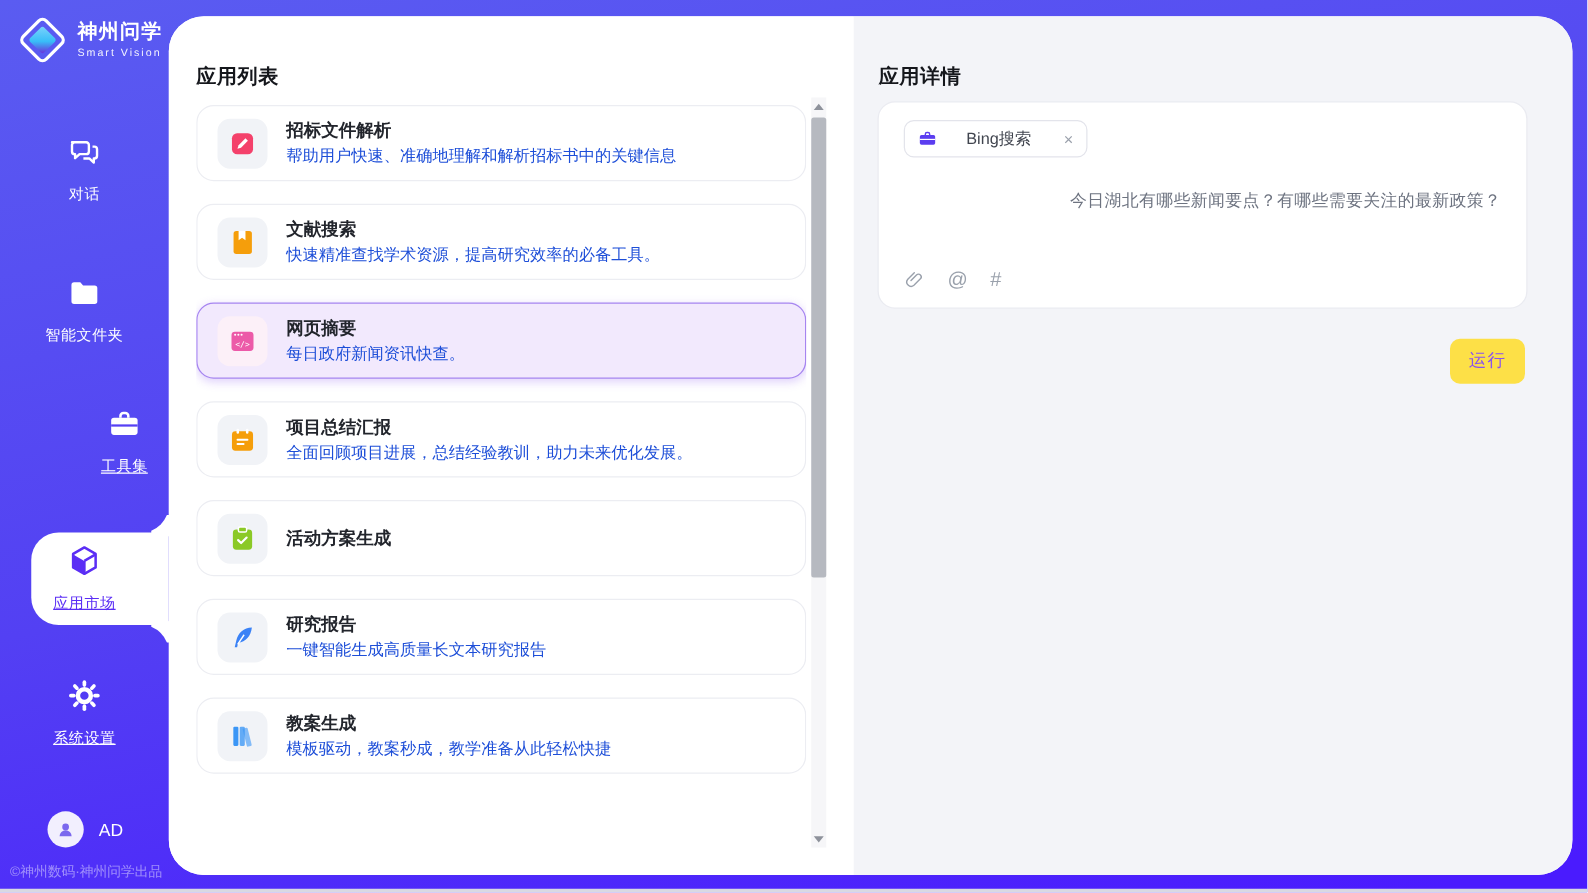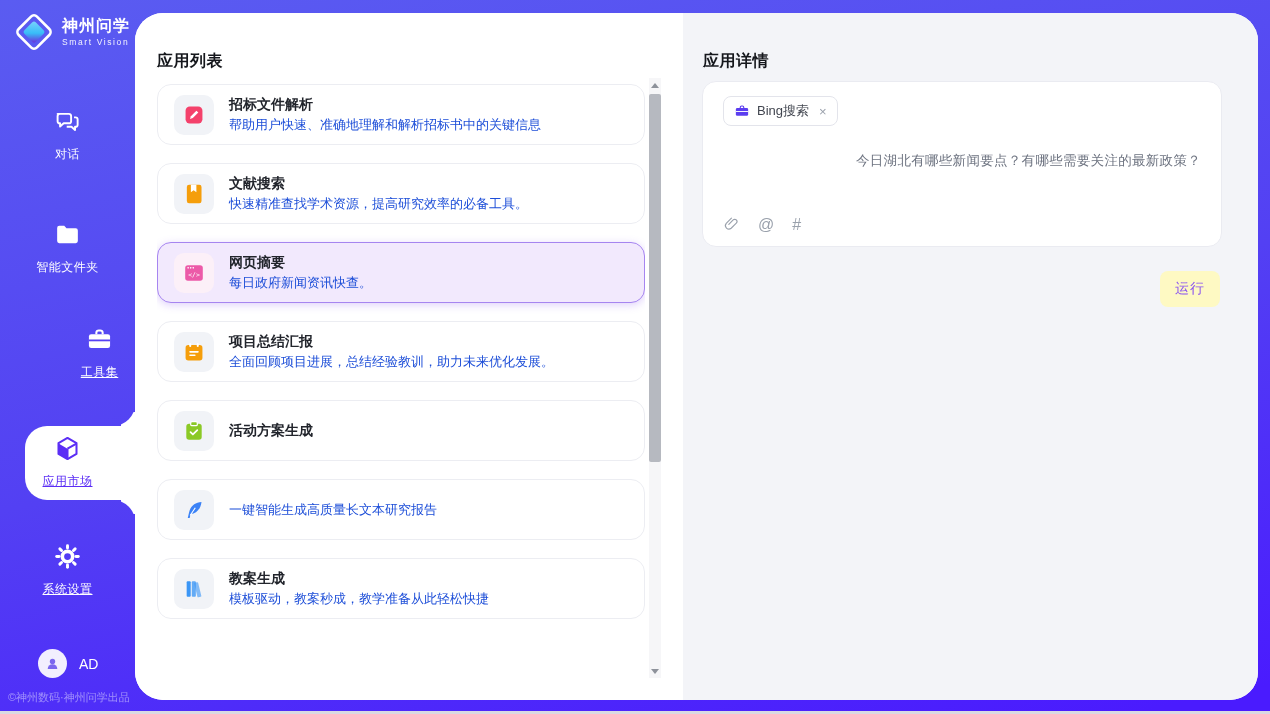--- a/index.html
+++ b/index.html
@@ -59,31 +59,31 @@
   .sb-arrow{position:absolute;left:0;width:12px;height:12px;display:flex;align-items:center;justify-content:center;cursor:pointer;}
   .sb-arrow span{width:0;height:0;border-left:4px solid transparent;border-right:4px solid transparent;}
   .sb-up{top:1px;} .sb-up span{border-bottom:5px solid #8e929b;}
   .sb-down{bottom:1px;} .sb-down span{border-top:5px solid #8e929b;}
   .sb-thumb{position:absolute;left:0;top:16px;width:12px;height:368px;background:#b6b9c0;border-radius:2px;cursor:pointer;}
 
   .detail-panel{flex:1;background:#f3f4f8;position:relative;}
   .input-card{position:absolute;left:19px;right:36px;top:68px;height:166px;box-sizing:border-box;background:#fff;border:1px solid #eaebf1;border-radius:14px;}
   .chip{
     position:absolute;left:20px;top:14px;height:30px;box-sizing:border-box;background:#fff;
-    border:1px solid #e3e4eb;border-radius:8px;display:inline-flex;align-items:center;gap:7px;
+    border:1px solid #e3e4eb;border-radius:8px;display:inline-flex;align-items:center;gap:23px;
     padding:0 10px;font-size:13px;color:#41454f;cursor:default;
   }
   .chip svg{width:16px;height:16px;color:#5b3df0;}
   .chip-close{color:#9aa0ab;font-size:13px;margin-left:3px;cursor:pointer;line-height:1;}
   .prompt{position:absolute;left:22px;top:70px;right:20px;font-size:13.5px;color:#6d7380;letter-spacing:.3px;cursor:text;text-align:right;}
   .icon-row{position:absolute;left:20px;bottom:13px;display:flex;gap:18px;align-items:center;color:#9aa1ac;}
   .icon-row svg{width:17px;height:17px;display:block;}
   .icon-row .glyph{font-size:16px;color:#9aa1ac;line-height:1;}
   .run-btn{
-    position:absolute;right:38px;top:258px;background:#fef9c3;color:#8a53f0;
+    position:absolute;right:38px;top:258px;background:#fde047;color:#8a53f0;
     font-size:14px;padding:9px 15px;border-radius:8px;border:none;cursor:pointer;letter-spacing:1px;
     font-family:Liberation Mono, monospace;
   }
 </style>
 </head>
 <body>
 
 <div class="page">
 
   <div class="sidebar">
@@ -224,20 +224,21 @@
             </div>
           </div>
           <div class="card">
             <span class="app-icon">
               <svg viewBox="0 0 24 24" style="color:#3b82f6" aria-hidden="true">
                 <path d="M20.2 3.2c-7.2.3-12 4.6-13.6 11.4l-1.4 6h2.1l1-4.2c6.5-.6 11-5.6 11.9-13.2z" fill="currentColor"></path>
                 <path d="M13.4 9.6 7.8 18" stroke="#fff" stroke-width="1.2" fill="none"></path>
               </svg>
             </span>
             <div class="app-text">
+              <div class="app-name">研究报告</div>
               <div class="app-desc">一键智能生成高质量长文本研究报告</div>
             </div>
           </div>
           <div class="card">
             <span class="app-icon">
               <svg viewBox="0 0 24 24" style="color:#3b96f6" aria-hidden="true">
                 <g fill="currentColor">
                   <rect x="4" y="3.6" width="4.4" height="16.8" rx="1"></rect>
                   <rect x="9.6" y="3.6" width="4.4" height="16.8" rx="1" opacity=".78"></rect>
                   <rect x="13.9" y="4.6" width="4.4" height="16.4" rx="1" opacity=".6" transform="rotate(-14 16.1 12.8)"></rect>

